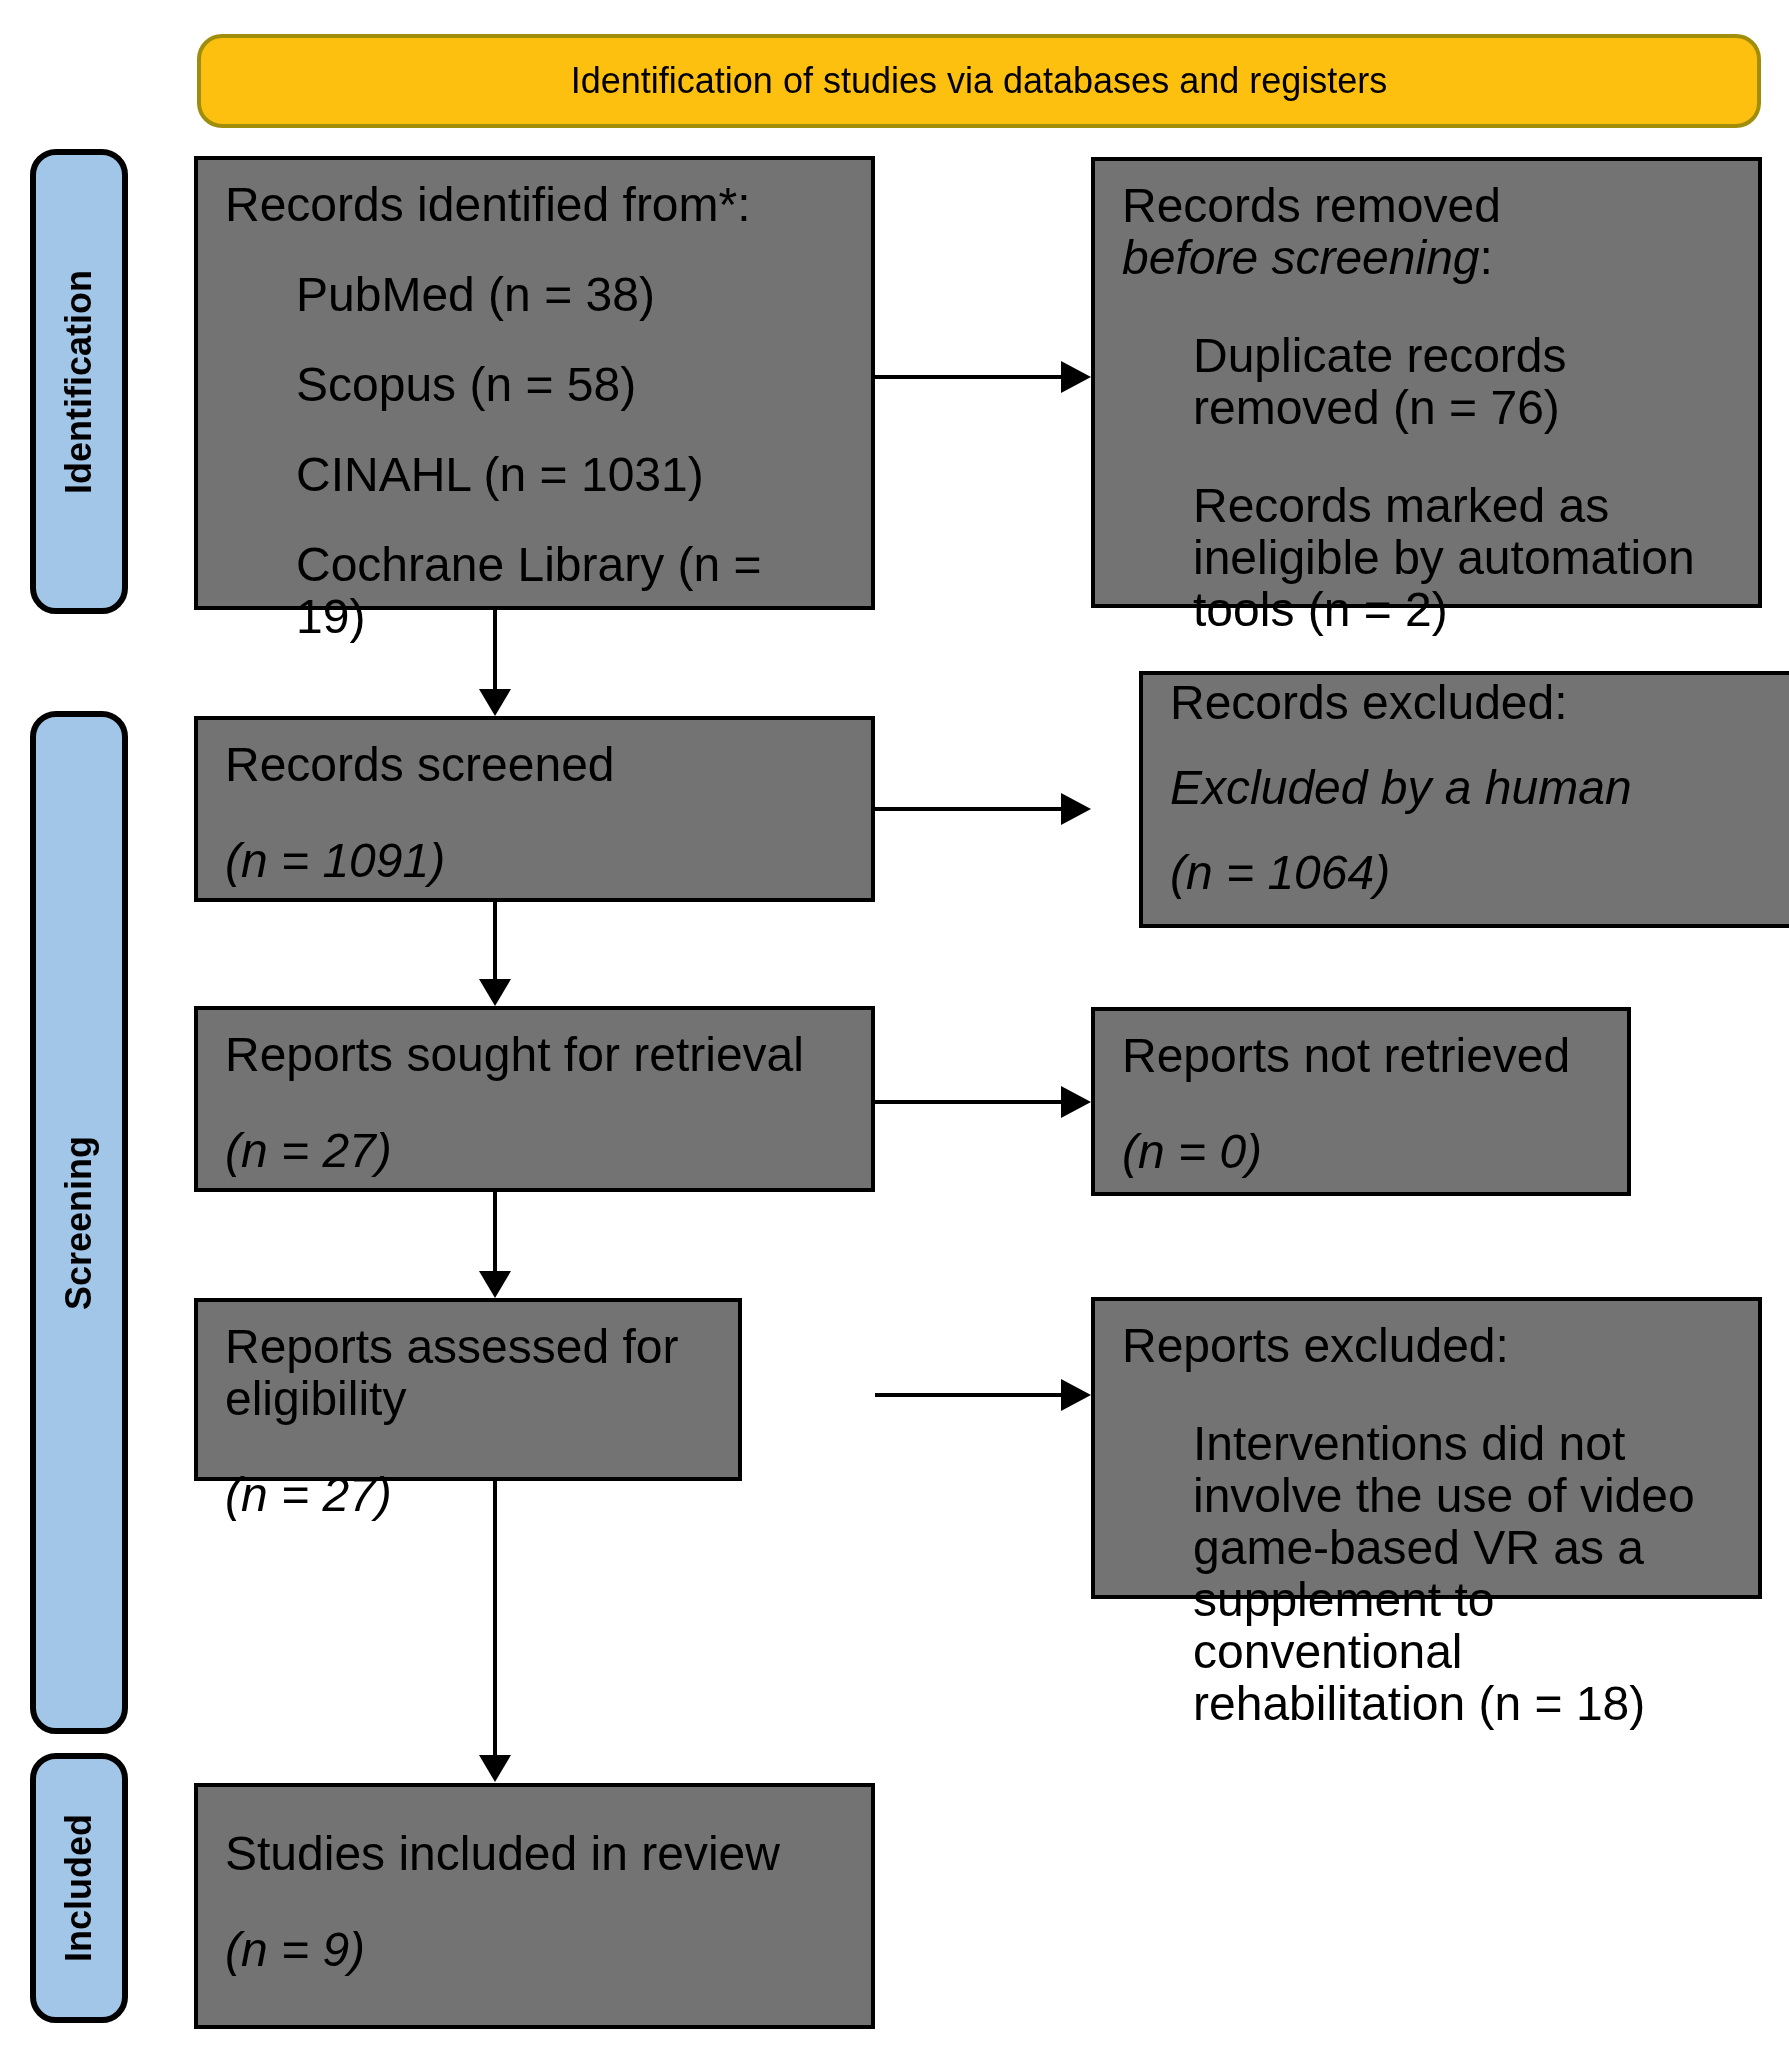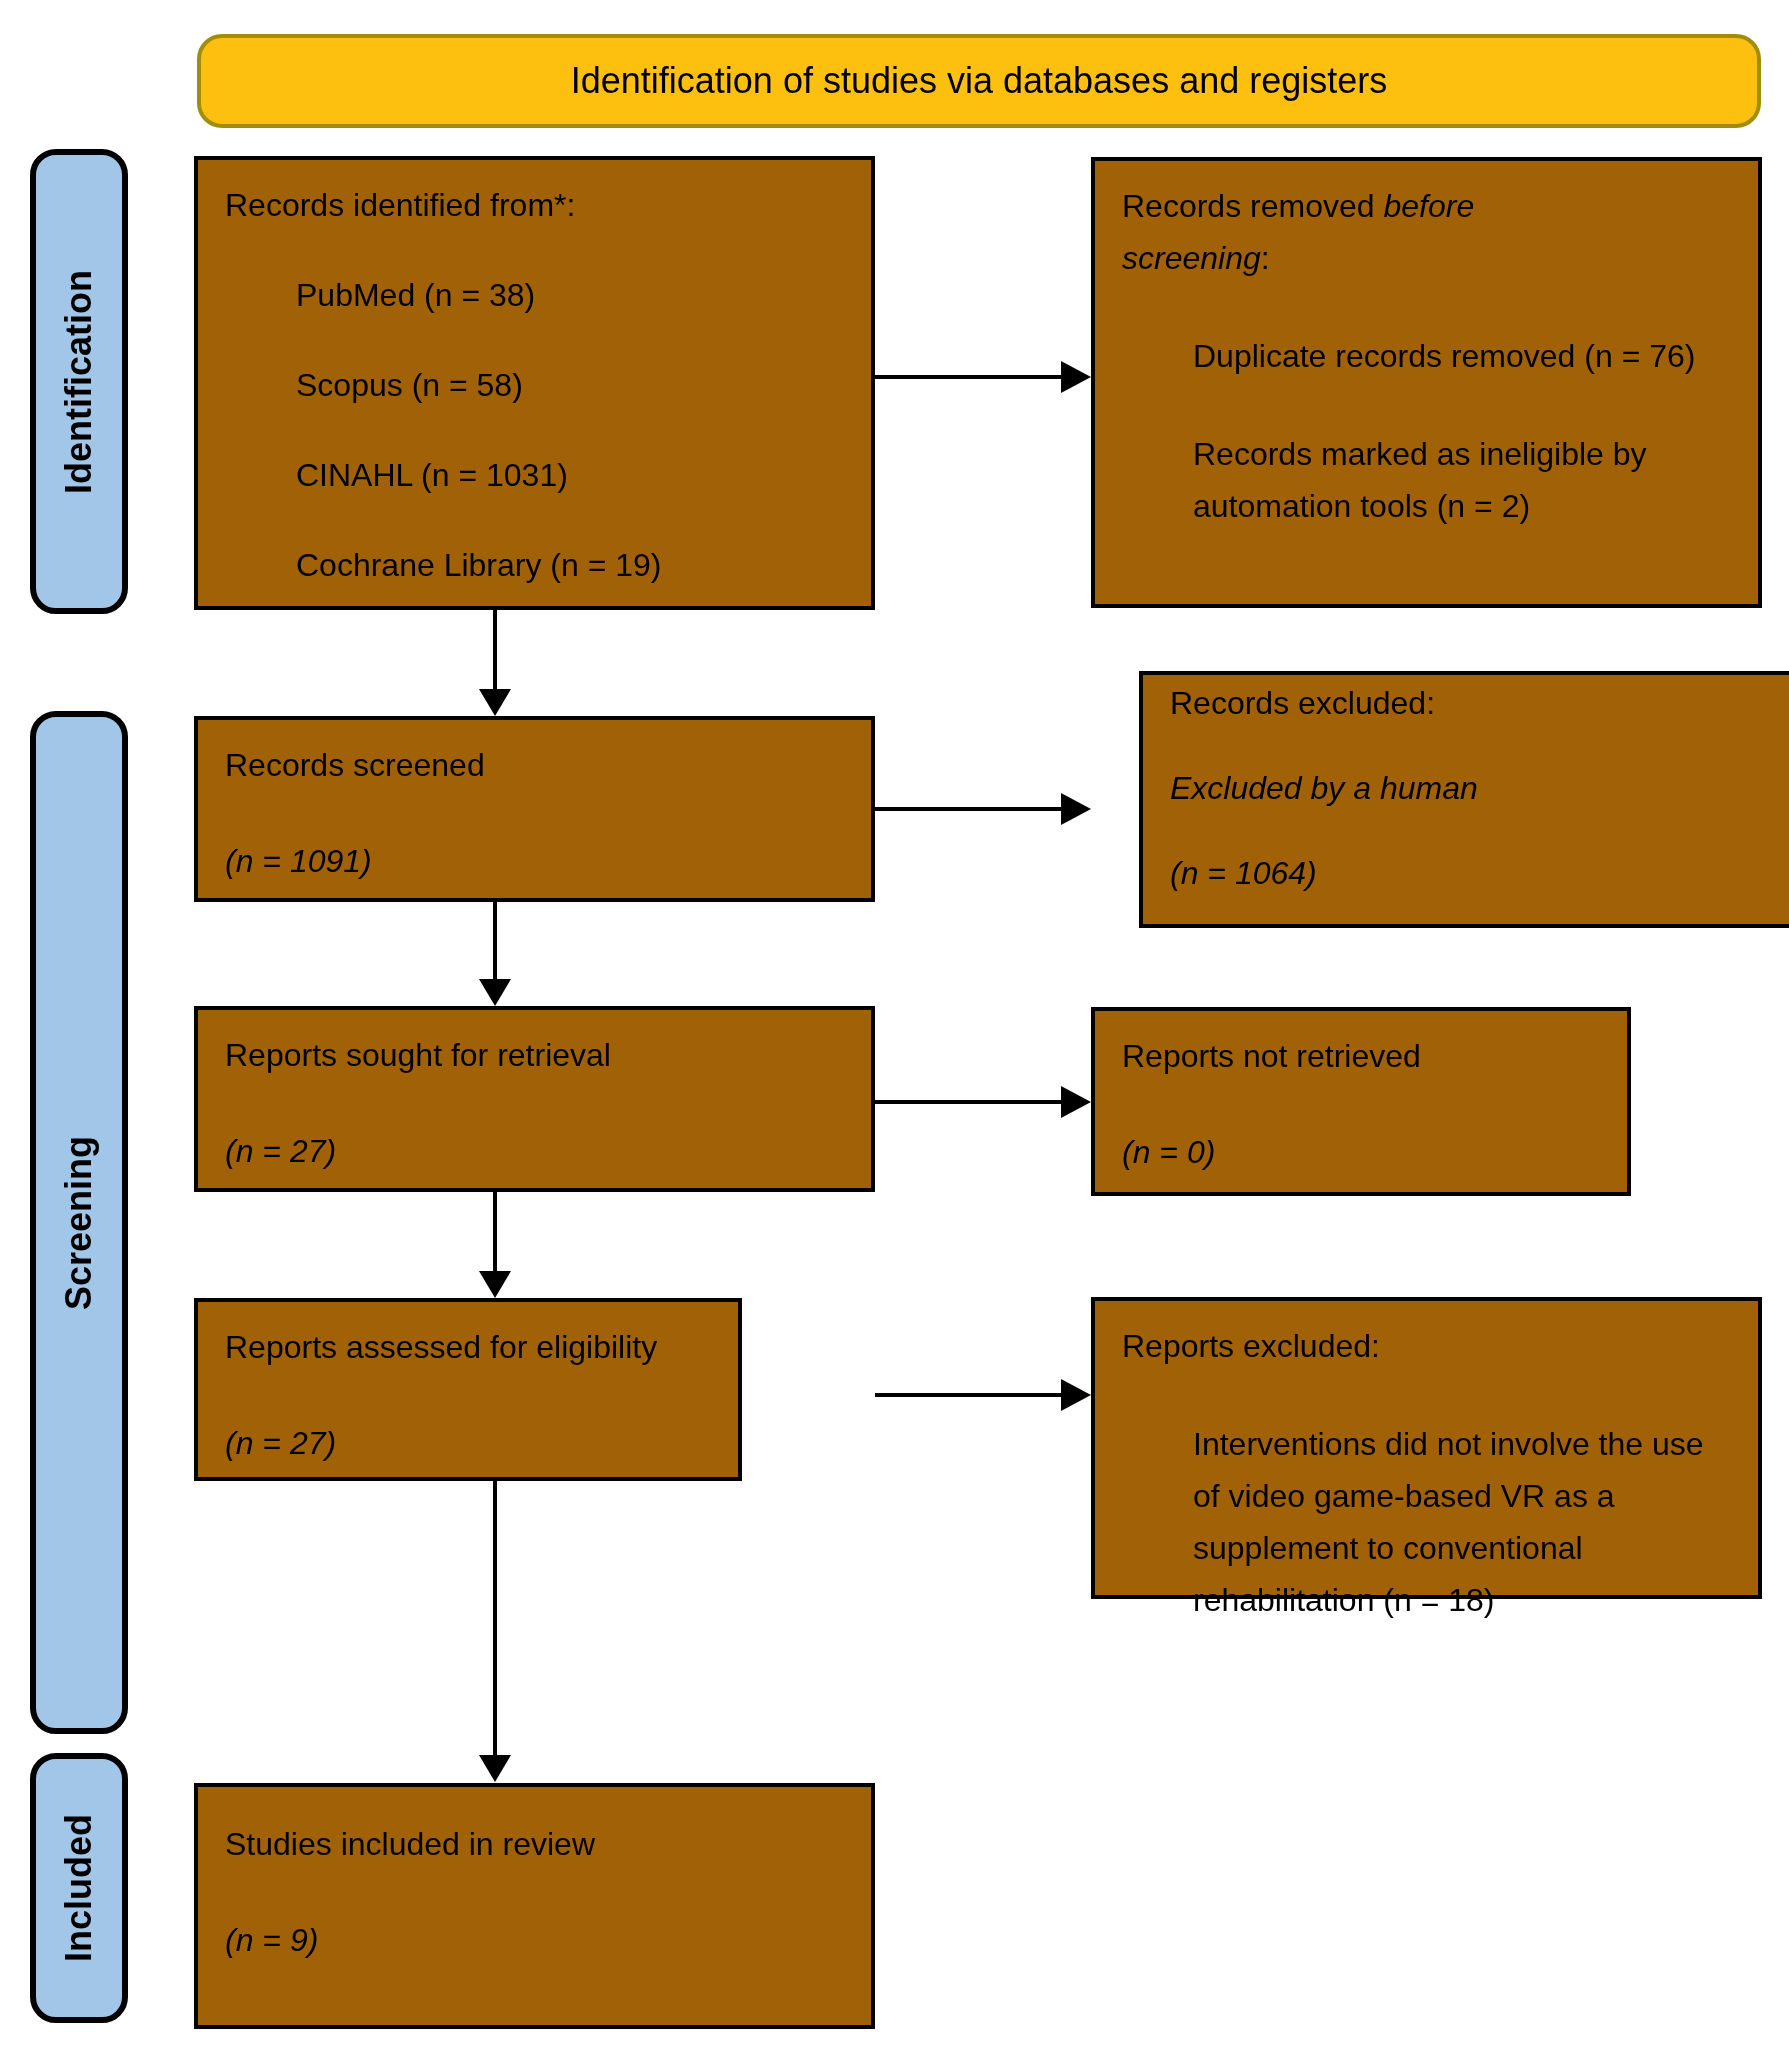--- a/index.html
+++ b/index.html
@@ -17,28 +17,28 @@
   .stage{
     display:flex;align-items:center;justify-content:center;
     border:6px solid #000;border-radius:26px;
   }
   .stage span{
     transform:rotate(-90deg);white-space:nowrap;
     font-weight:bold;font-size:36px;
   }
   
   .box{
-    background:#a16207;border:4.9px solid #000;
-    font-size:32px;line-height:52px;
+    background:#737373;border:4.9px solid #000;
+    font-size:48px;line-height:52px;
     padding:19px 27px;
   }
   .box .line + .line{margin-top:44px;font-style:italic;}
   .box .item{margin-top:46px;padding-left:71px;}
   .box.compact .item{margin-top:38px;}
-  .box.pad-lg{padding-top:31px;}
+  .box.pad-lg{padding-top:41px;}
   .box.pad-sm{padding-top:2px;margin-left:48px;}
   .box.pad-sm .line + .line{margin-top:33px;}
   .it{font-style:italic;}
   .wrap-narrow{max-width:492px;}
   
   .varrow{width:4.4px;background:#000;}
   .varrow::after{
     content:"";position:absolute;left:50%;transform:translateX(-50%);
     bottom:-27px;border:16.4px solid transparent;border-bottom:0;
     border-top:27px solid #000;

